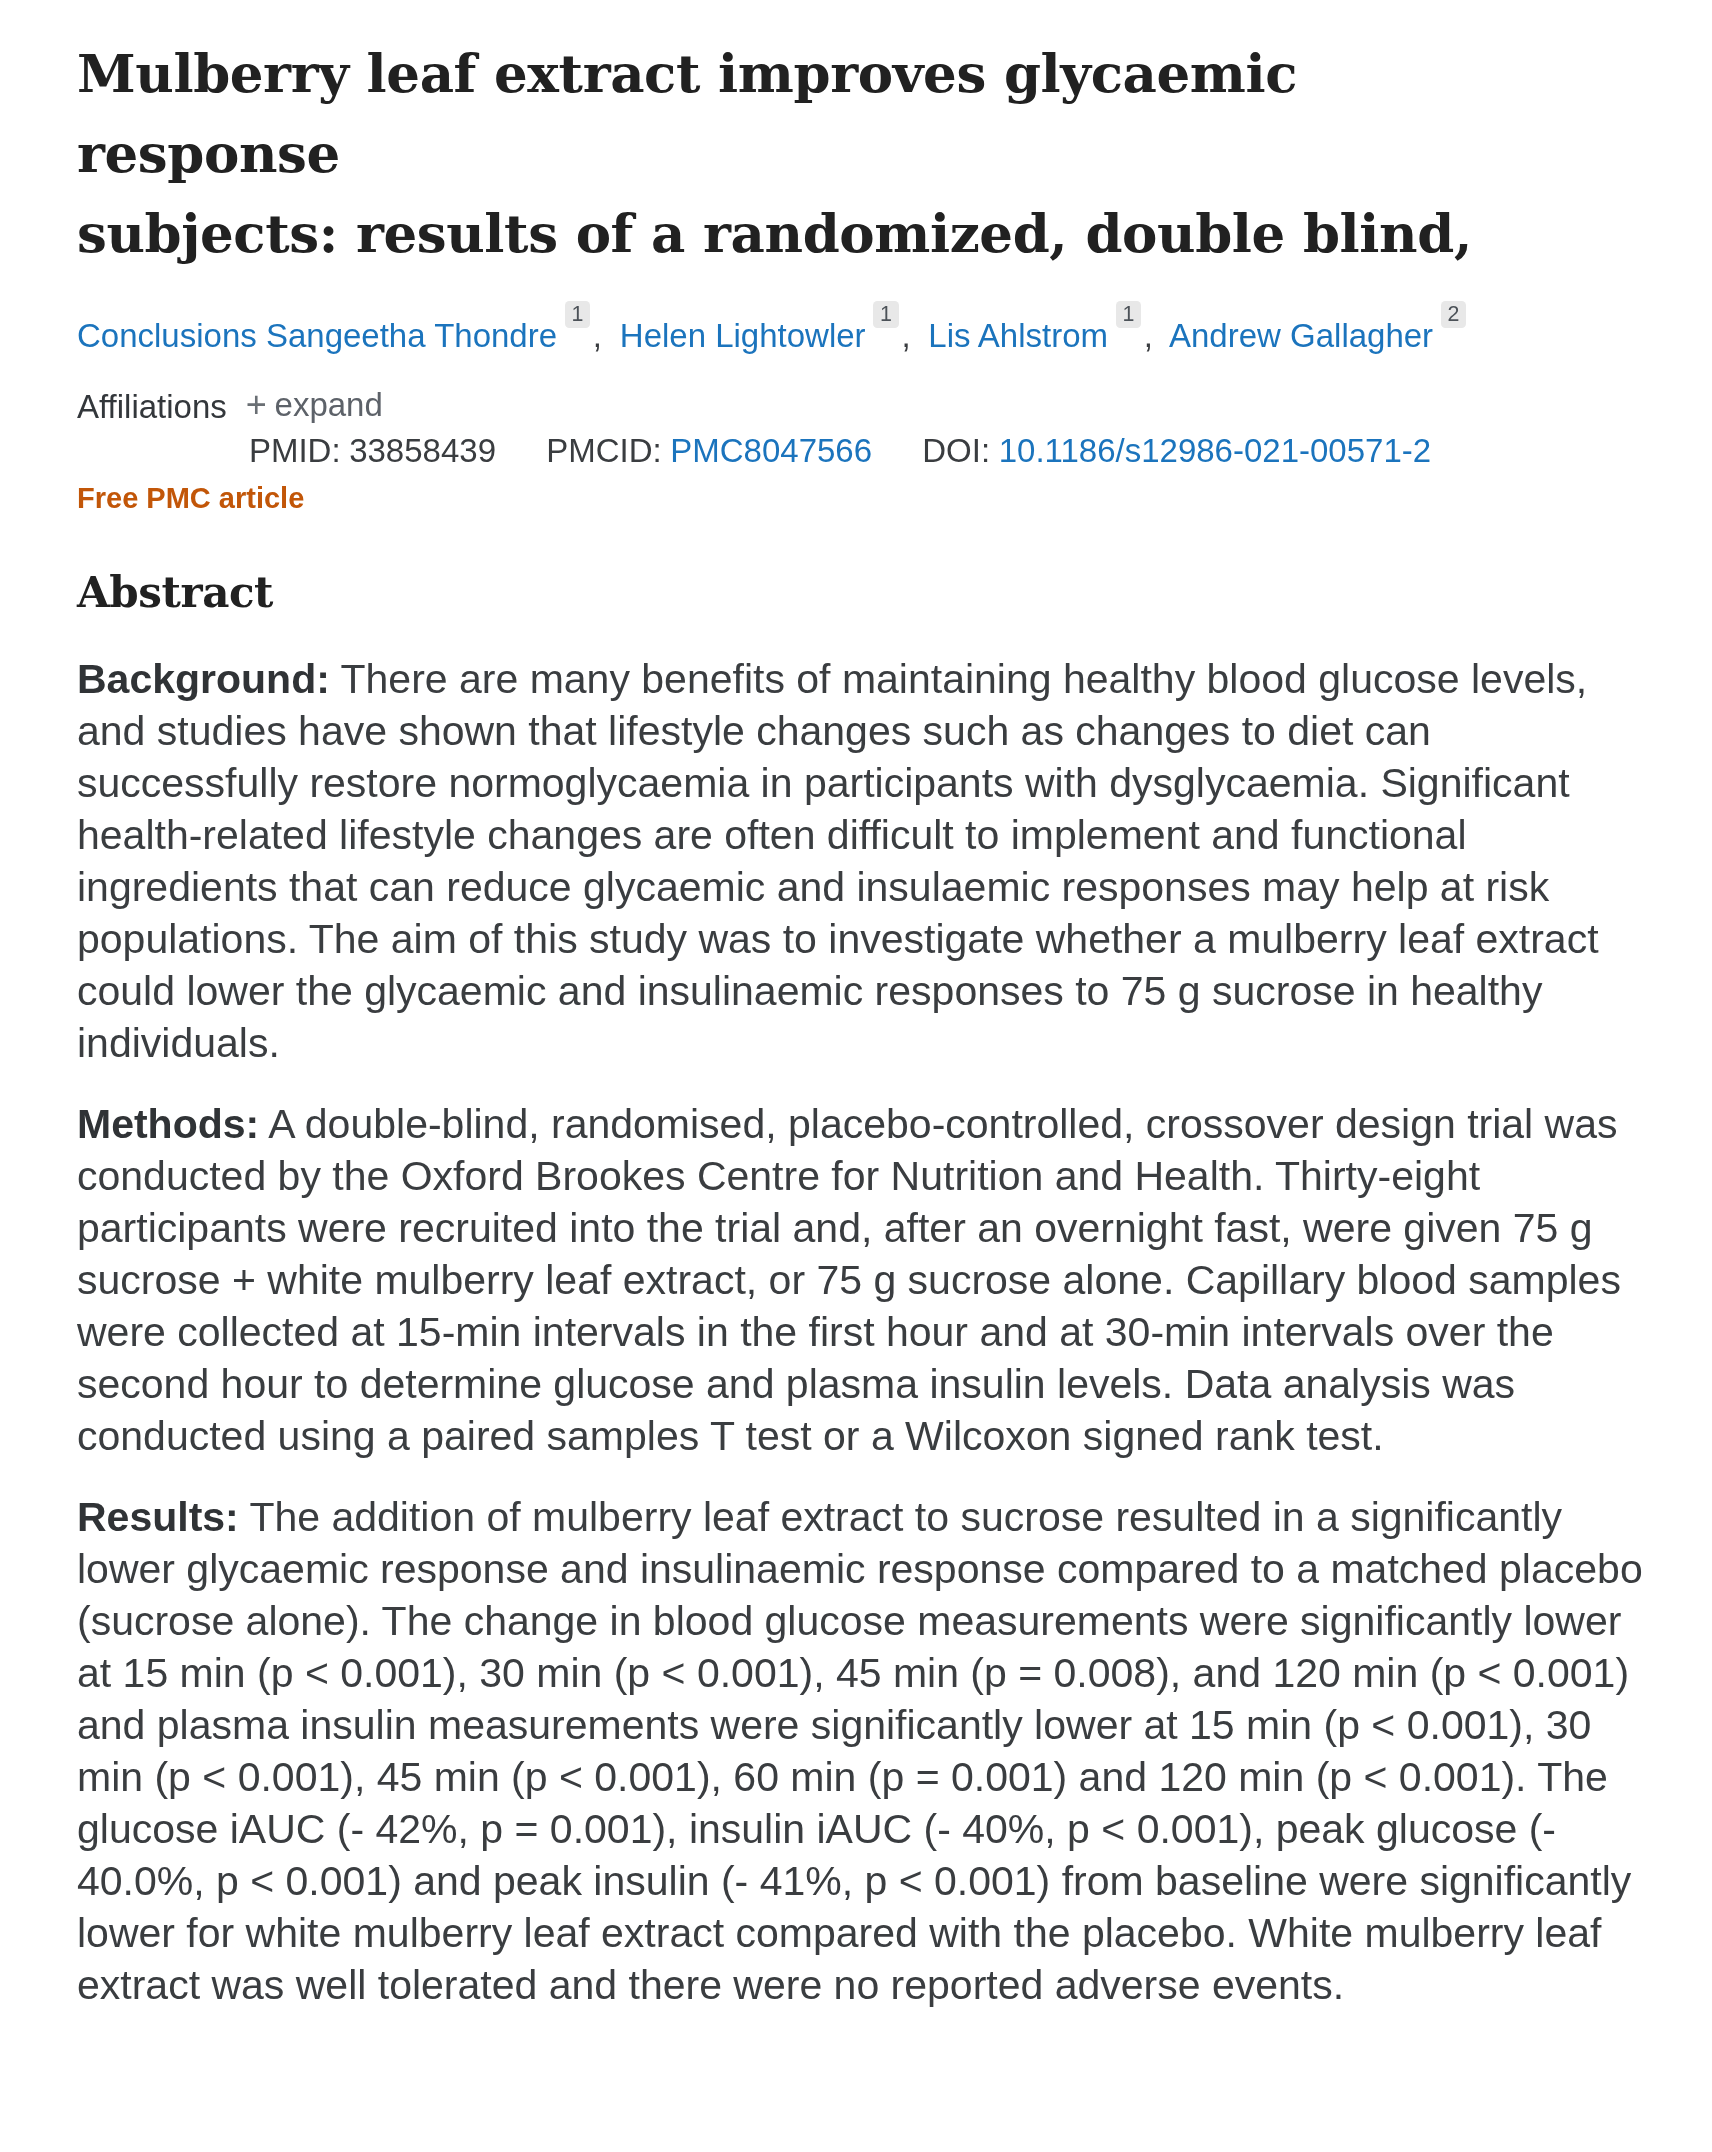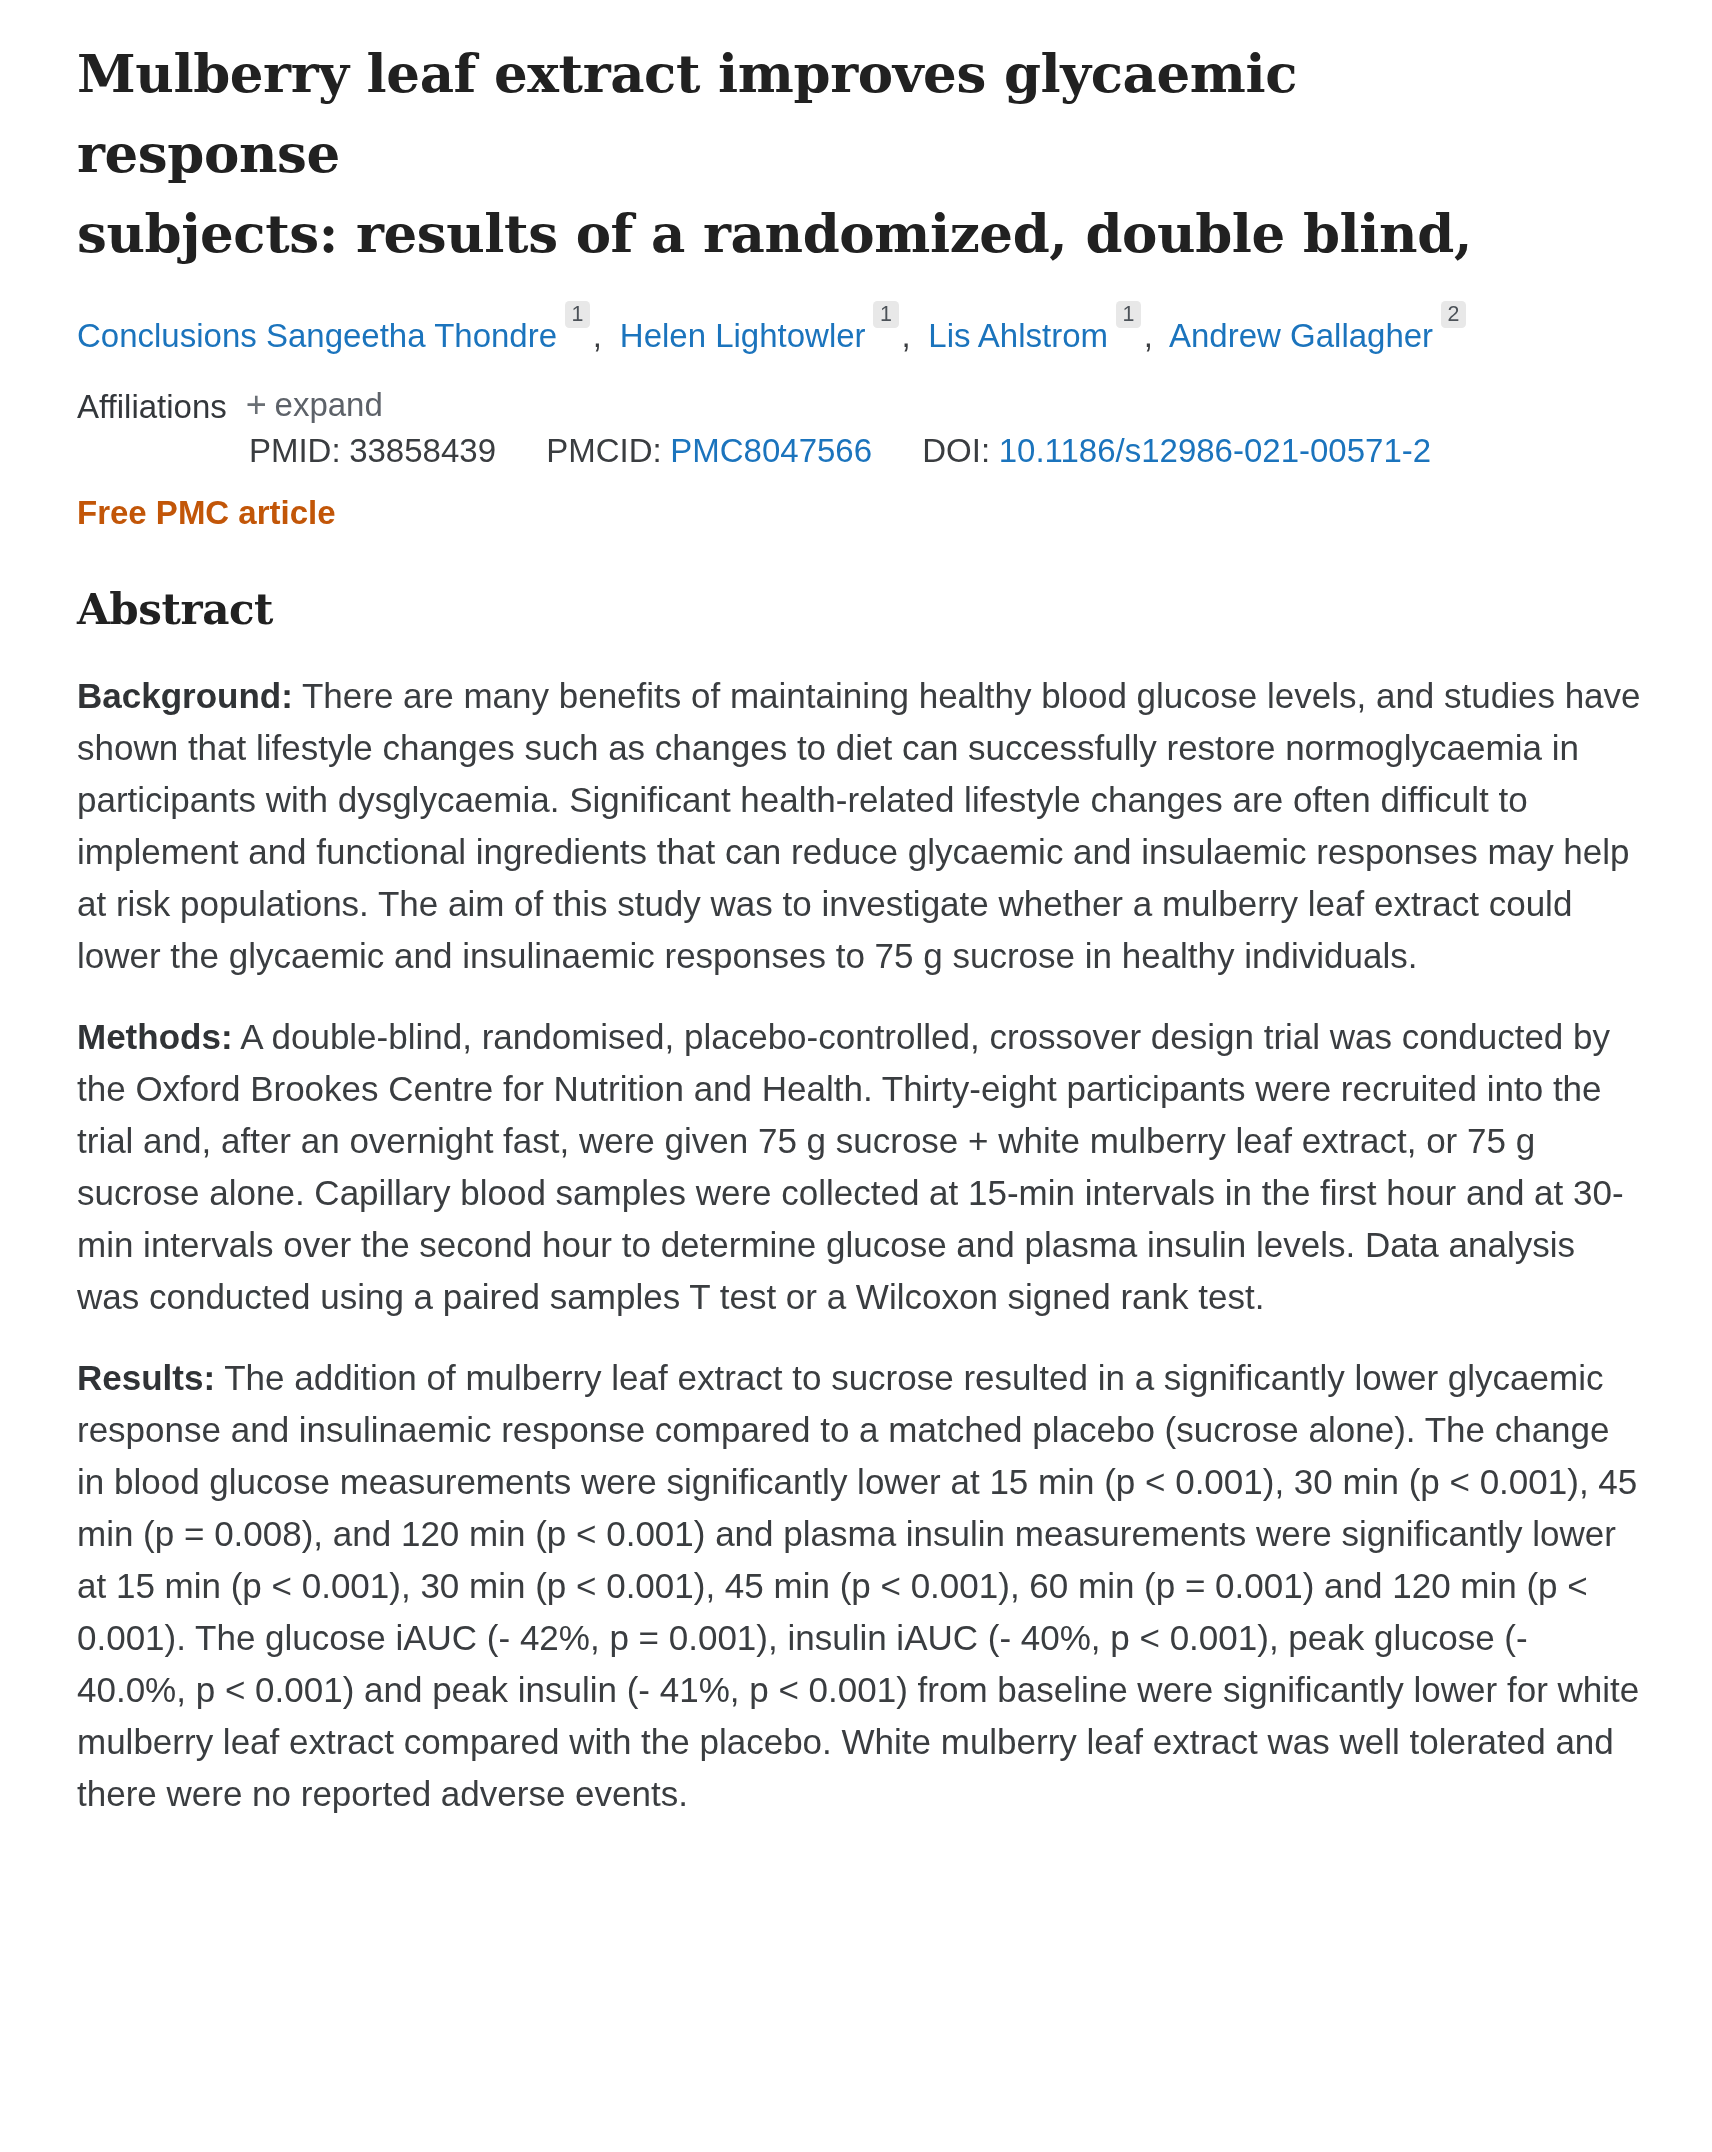--- a/index.html
+++ b/index.html
@@ -43,29 +43,29 @@
     cursor:pointer;display:inline-flex;align-items:center;
   }
   .plus-icon{font-size:36px;line-height:33px;margin-right:7.7px;color:#6a6f74;font-weight:400;}
 
   .ids-row{margin-top:7px;font-size:33px;text-align:center;}
   .id-group{margin-right:41px;}
   .id-label{color:var(--body-text);margin-right:8.6px;}
   .id-value{color:var(--body-text);}
   .id-link{color:var(--link-blue);text-decoration:none;cursor:pointer;}
 
-  .free-pmc{margin-top:24px;font-size:33px;font-weight:700;color:var(--orange);}
+  .free-pmc{margin-top:12px;font-size:29px;font-weight:700;color:var(--orange);}
 
   .abstract-heading{
     font-family:"DejaVu Serif", serif;font-weight:700;font-size:42px;
     color:var(--title-text);margin:53px 0 0 0;letter-spacing:-0.4px;
   }
   .abstract-body{max-width:1577px;}
   .abstract-section{
-    font-size:35px;line-height:52px;margin:29px 0 0 0;color:var(--body-text);
+    font-size:41px;line-height:52px;margin:29px 0 0 0;color:var(--body-text);
   }
   .abstract-section:first-of-type{margin-top:36px;}
   .section-label{font-weight:700;color:#303336;}
 </style>
 </head>
 <body>
 
 <div class="page">
 
   <h1 class="title">

